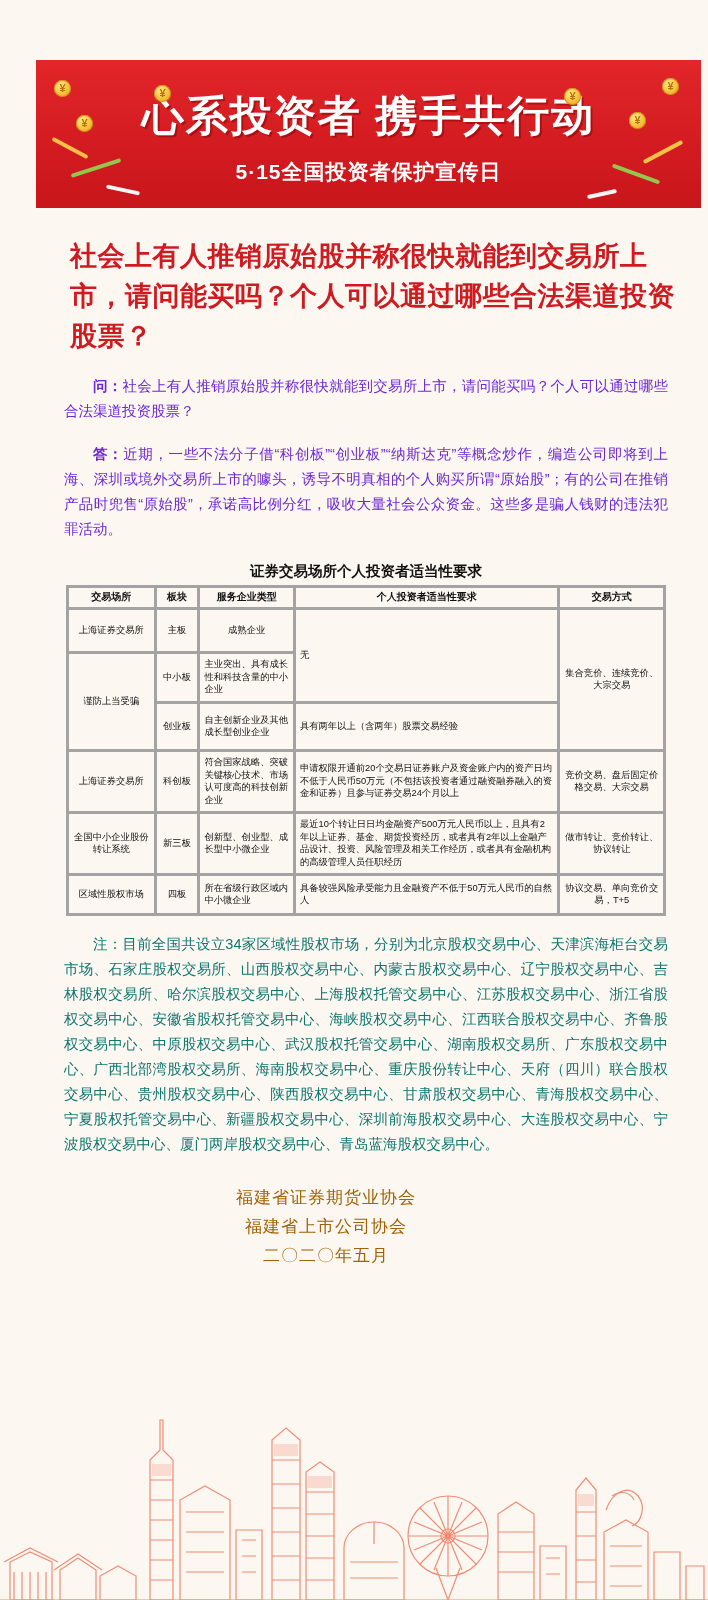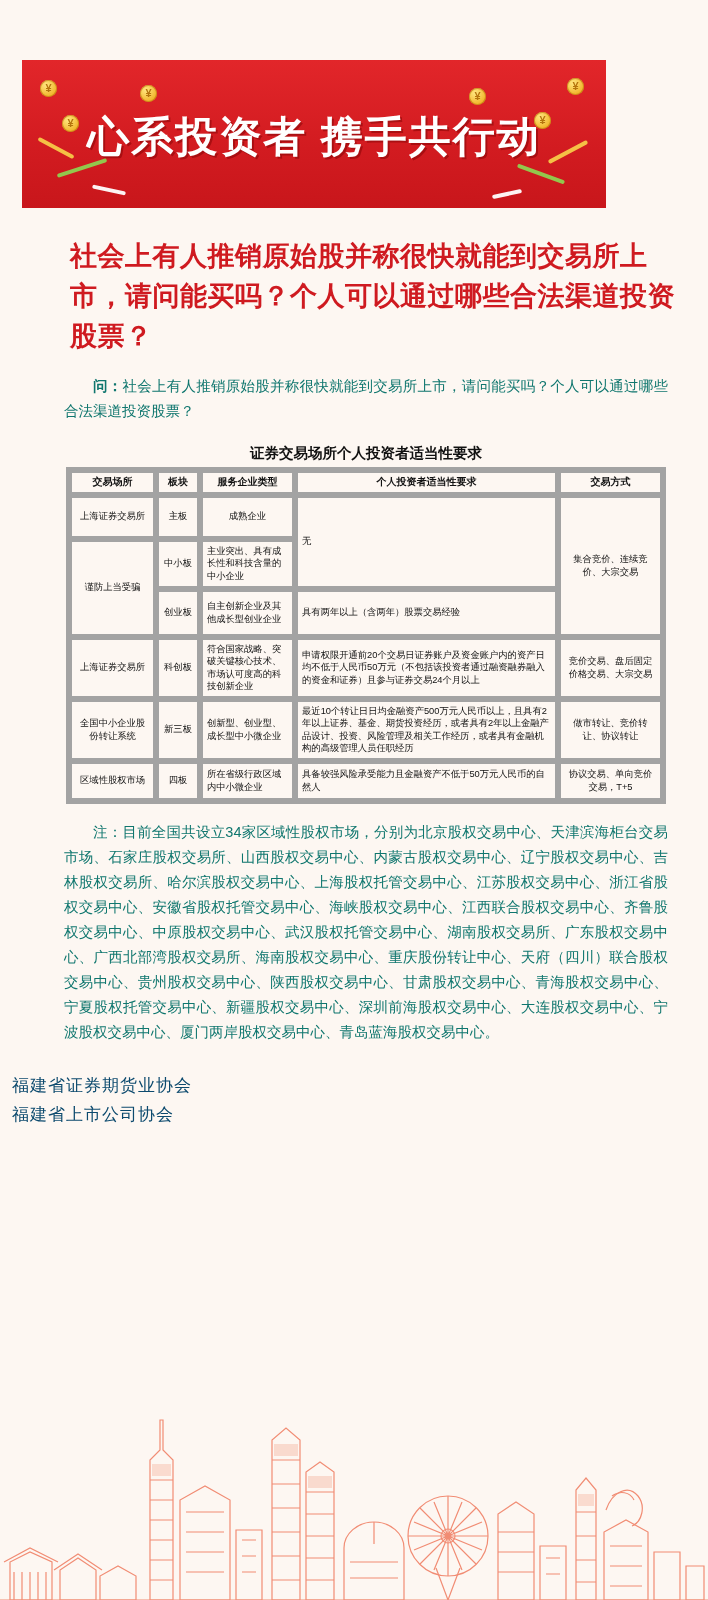--- a/index.html
+++ b/index.html
@@ -12,22 +12,22 @@
     height: 1600px;
     position: relative;
     font-family: "Liberation Sans", sans-serif;
     background: #fdf7f2;
     overflow: hidden;
   }
 
   
   .banner {
     position: absolute;
-    left: 22px; top: 60px;
-    width: 584px; height: 148px;
+    left: 36px; top: 60px;
+    width: 665px; height: 148px;
     background: linear-gradient(180deg, #e2262a 0%, #d21b20 60%, #c8161b 100%);
     overflow: hidden;
   }
   .banner-inner {
     position: relative;
     width: 100%; height: 100%;
     display: flex;
     flex-direction: column;
     align-items: center;
     justify-content: center;
@@ -87,21 +87,21 @@
     color: #cf1a20;
     font-size: 27px;
     font-weight: bold;
     line-height: 40px;
     letter-spacing: 0.5px;
   }
   .para {
     margin: 18px 52px 0 52px;
     font-size: 14.5px;
     line-height: 25px;
-    color: #0f766e;
+    color: #6d28d9;
     text-align: justify;
     text-indent: 2em;
   }
   .para b { font-weight: bold; }
 
   
   .table-title {
     margin: 20px 0 4px 0;
     text-align: center;
     font-size: 14.5px;
@@ -110,21 +110,21 @@
   }
   table.tbl {
     margin: 0 auto;
     width: 600px;
     border-collapse: collapse;
     font-size: 9.3px;
     line-height: 12.5px;
     color: #111;
   }
   table.tbl th, table.tbl td {
-    border: 6px solid #a3a3a3;
+    border: 3px solid #a3a3a3;
     padding: 3px 4px;
     vertical-align: middle;
   }
   table.tbl th {
     text-align: center;
     font-weight: bold;
     font-size: 10px;
   }
   td.c { text-align: center; }
   td.l { text-align: left; }
@@ -132,44 +132,45 @@
   .note {
     margin: 16px 52px 0 52px;
     font-size: 14.5px;
     line-height: 25px;
     color: #0f766e;
     text-align: justify;
     text-indent: 2em;
   }
 
   .signature {
-    margin: 26px 92px 0 0;
-    text-align: left;
+    margin: 26px 92px 0 12px;
+    text-align: center;
     font-size: 17px;
     line-height: 29px;
-    color: #0c4a6e;
+    color: #a16207;
     letter-spacing: 1px;
   }
 
   
   .skyline {
     position: absolute;
     left: 0; bottom: 0;
     width: 708px; height: 300px;
     overflow: hidden;
     pointer-events: none;
   }
   .skyline svg { display: block; }
 </style>
 </head>
 <body>
 
 <div class="banner">
   <div class="banner-inner">
     <div class="banner-title">心系投资者 携手共行动</div>
+    <div class="banner-sub">5·15全国投资者保护宣传日</div>
   </div>
 
   <span class="coin" style="left:18px; top:20px;"></span>
   <span class="coin" style="left:40px; top:55px;"></span>
   <span class="coin" style="left:118px; top:25px;"></span>
   <span class="coin" style="right:22px; top:18px;"></span>
   <span class="coin" style="right:55px; top:52px;"></span>
   <span class="coin" style="right:120px; top:28px;"></span>
 
   <span class="ribbon" style="left:14px; top:86px; width:40px; transform:rotate(28deg);"></span>
@@ -181,20 +182,23 @@
 </div>
 
 <div class="content">
 
   <div class="headline">社会上有人推销原始股并称很快就能到交易所上市，请问能买吗？个人可以通过哪些合法渠道投资股票？</div>
 
   <p class="para">
     <b>问：</b><span>社会上有人推销原始股并称很快就能到交易所上市，请问能买吗？个人可以通过哪些合法渠道投资股票？</span>
   </p>
 
+  <p class="para">
+    <b>答：</b><span>近期，一些不法分子借“科创板”“创业板”“纳斯达克”等概念炒作，编造公司即将到上海、深圳或境外交易所上市的噱头，诱导不明真相的个人购买所谓“原始股”；有的公司在推销产品时兜售“原始股”，承诺高比例分红，吸收大量社会公众资金。这些多是骗人钱财的违法犯罪活动。</span>
+  </p>
 
 
   <div class="table-title">证券交易场所个人投资者适当性要求</div>
 
   <table class="tbl">
     <thead>
       <tr>
         <th style="width:88px">交易场所</th>
         <th style="width:44px">板块</th>
         <th style="width:96px">服务企业类型</th>
@@ -244,20 +248,21 @@
     </tbody>
   </table>
 
   <p class="note">
     <span>注：</span><span>目前全国共设立34家区域性股权市场，分别为北京股权交易中心、天津滨海柜台交易市场、石家庄股权交易所、山西股权交易中心、内蒙古股权交易中心、辽宁股权交易中心、吉林股权交易所、哈尔滨股权交易中心、上海股权托管交易中心、江苏股权交易中心、浙江省股权交易中心、安徽省股权托管交易中心、海峡股权交易中心、江西联合股权交易中心、齐鲁股权交易中心、中原股权交易中心、武汉股权托管交易中心、湖南股权交易所、广东股权交易中心、广西北部湾股权交易所、海南股权交易中心、重庆股份转让中心、天府（四川）联合股权交易中心、贵州股权交易中心、陕西股权交易中心、甘肃股权交易中心、青海股权交易中心、宁夏股权托管交易中心、新疆股权交易中心、深圳前海股权交易中心、大连股权交易中心、宁波股权交易中心、厦门两岸股权交易中心、青岛蓝海股权交易中心。</span>
   </p>
 
   <div class="signature">
     <div>福建省证券期货业协会</div>
     <div>福建省上市公司协会</div>
+    <div>二〇二〇年五月</div>
   </div>
 </div>
 
 <div class="skyline">
   <svg width="708" height="300" viewBox="0 0 708 300" xmlns="http://www.w3.org/2000/svg">
     <g fill="none" stroke="#ef7a5e" stroke-width="1.2" opacity="0.85">
 
       <path d="M10 300 L10 262 L30 252 L52 262 L52 300 Z"></path>
       <path d="M4 262 L30 248 L58 262"></path>
       <path d="M14 300 L14 272 M22 300 L22 272 M30 300 L30 272 M38 300 L38 272 M46 300 L46 272"></path>

